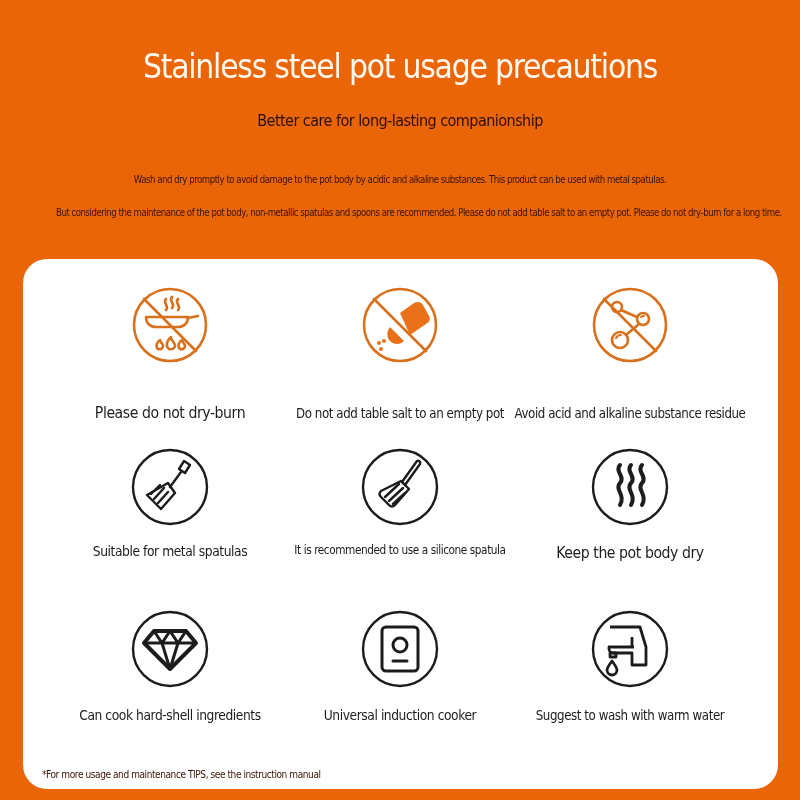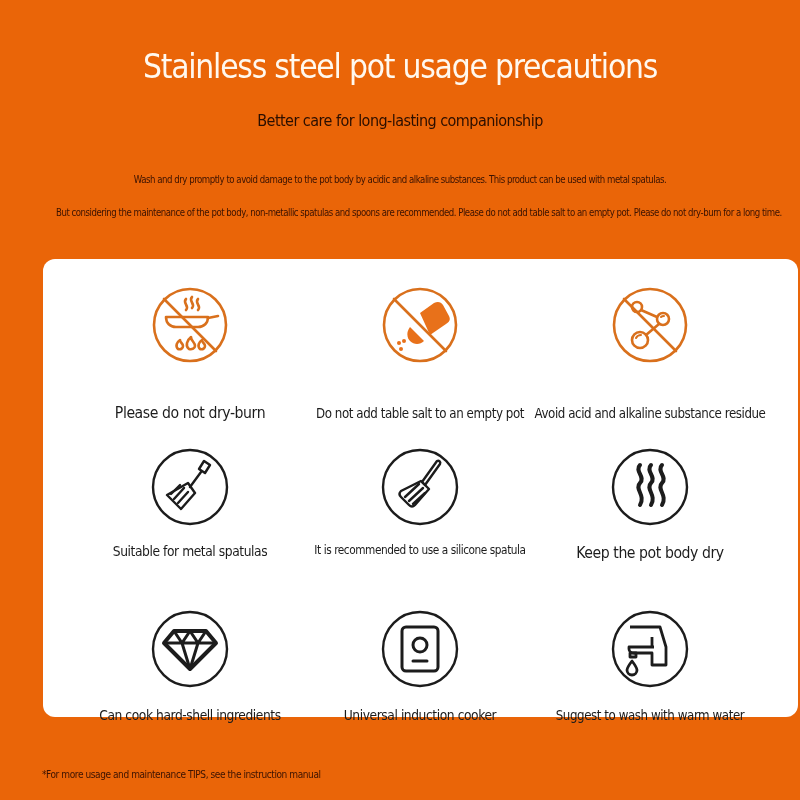--- a/index.html
+++ b/index.html
@@ -21,22 +21,22 @@
     font-size: 16px; letter-spacing: -0.6px; transform: scaleX(0.9);
   }
   .desc {
     position: absolute; left: 0; width: 800px; text-align: center;
     color: #3a1202; font-size: 10px; letter-spacing: -0.55px;
     white-space: nowrap; transform: scaleX(0.86);
   }
   .desc1 { top: 174px; }
   .desc2 { top: 207px; }
   .card {
-    position: absolute; left: 23px; top: 259px; width: 755px; height: 458px;
-    background: #ffffff; border-radius: 12px; margin-left: 20px;
+    position: absolute; left: 23px; top: 259px; width: 755px; height: 530px;
+    background: #ffffff; border-radius: 24px;
   }
   .item { position: absolute; width: 230px; text-align: center; }
   .icon {
     position: absolute; left: 50%; margin-left: -40px;
     width: 80px; height: 80px;
   }
   .icon svg { width: 80px; height: 80px; display: block; }
   .label {
     position: absolute; left: -20px; width: 270px; text-align: center;
     color: #1c1c1c; white-space: nowrap; letter-spacing: -0.5px;

